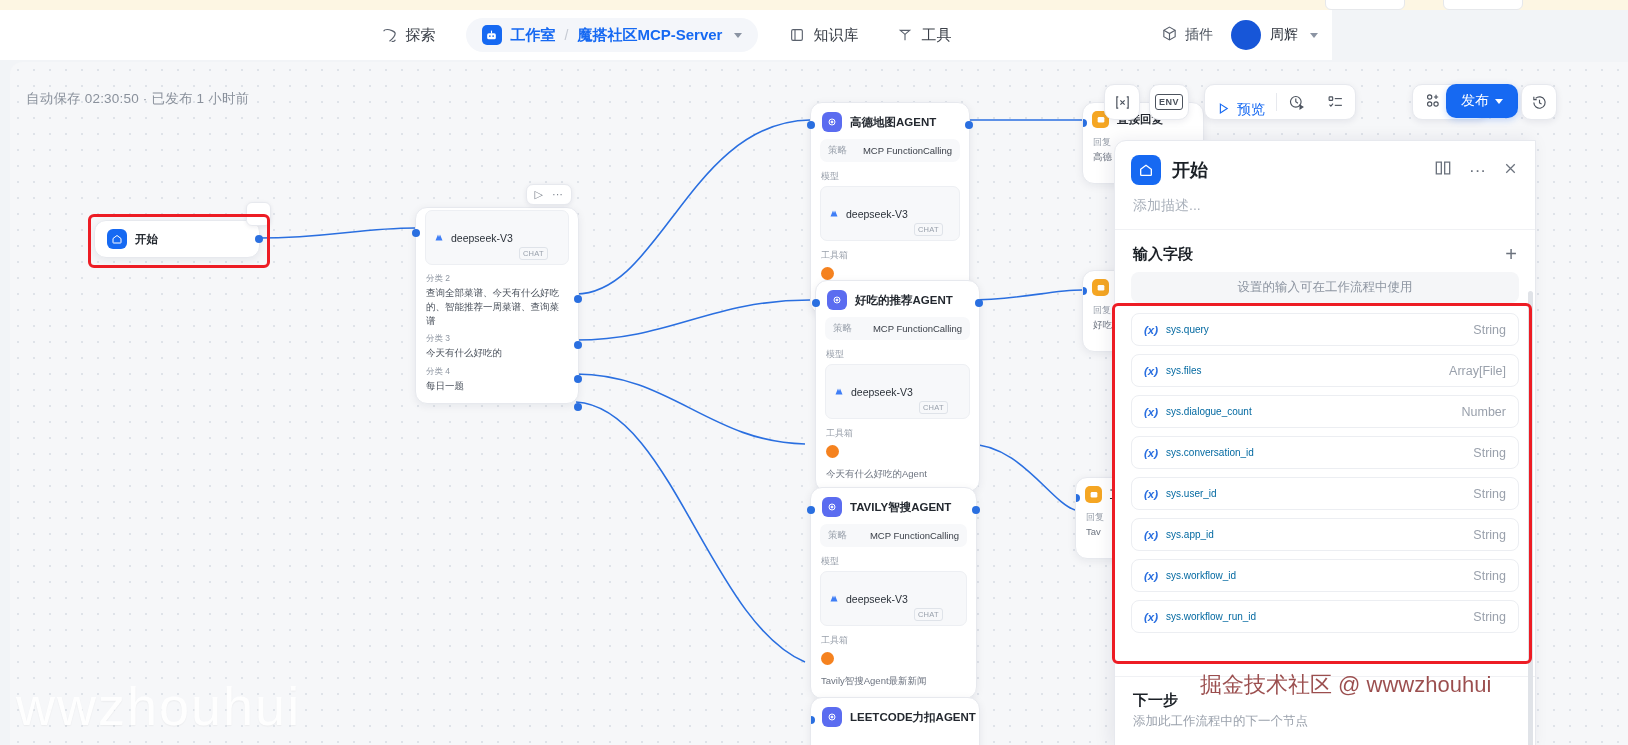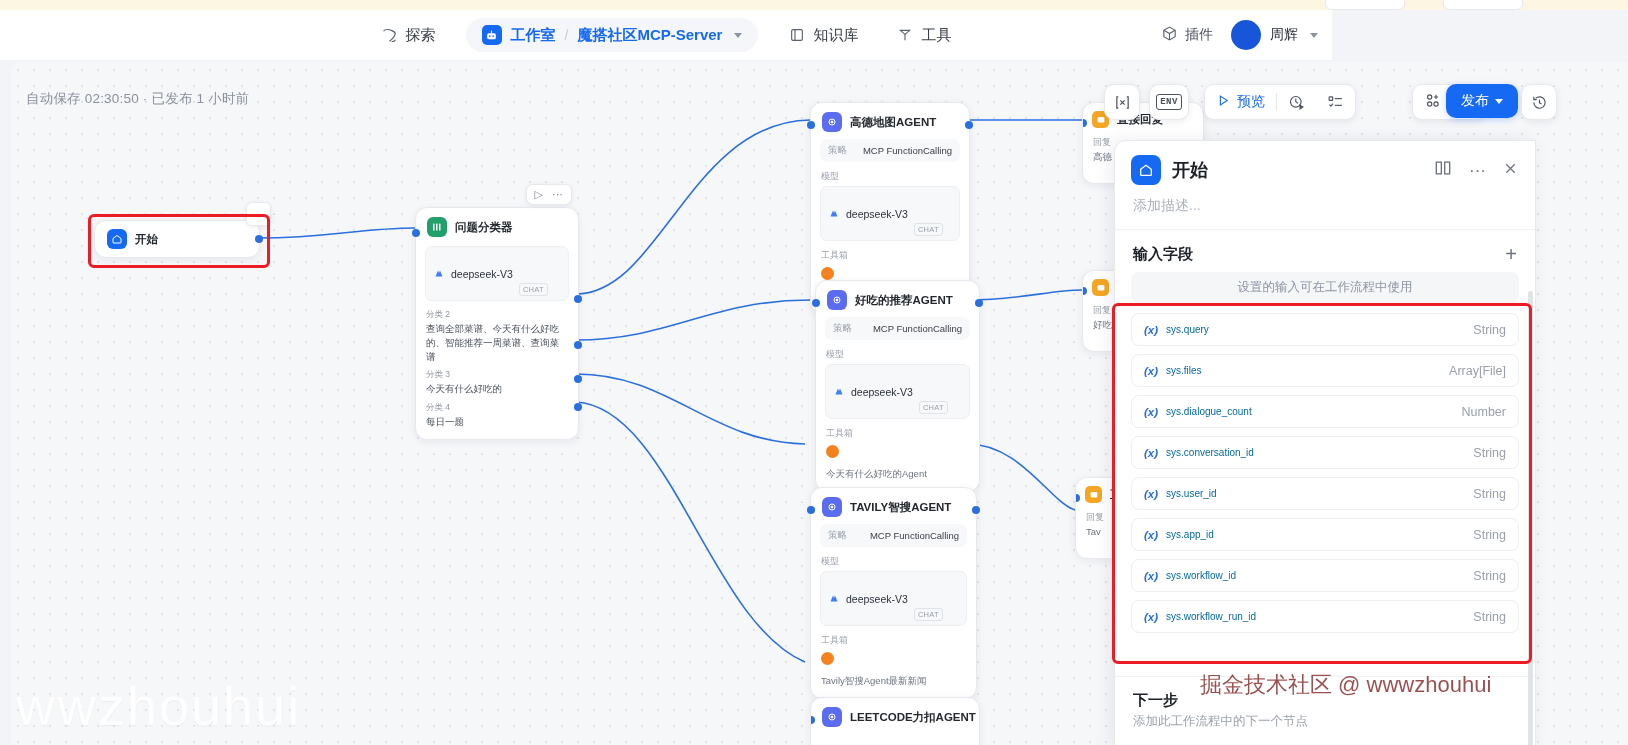--- a/index.html
+++ b/index.html
@@ -208,30 +208,20 @@
   <div style="position:absolute;left:236px;top:140px;background:#fff;border:1px solid #e7e9ee;border-radius:6px;padding:2px 6px;box-shadow:0 1px 4px rgba(20,30,60,.08);">
     <span class="mini">···</span>
   </div>
   <div class="redbox" style="left:78px;top:152px;width:176px;height:48px;"></div>
 
   <div class="node" style="left:405px;top:145px;width:162px;">
     <div class="node-tools">
       <span class="mini">▷</span>
       <span class="mini">···</span>
     </div>
-    <div class="node-hd">
-      <span class="node-ico" style="background:#22a06b;">
-        <svg width="12" height="12" viewBox="0 0 24 24" fill="#fff">
-            <rect x="4" y="5" width="3" height="14" rx="1"></rect>
-            <rect x="10" y="5" width="3" height="14" rx="1"></rect>
-            <rect x="16" y="5" width="3" height="14" rx="1"></rect>
-          </svg>
-      </span>
-      <span class="node-title">问题分类器</span>
-    </div>
     <div class="chip" style="margin:2px 9px 8px;">
       <span>
         <svg width="12" height="12" viewBox="0 0 24 24" fill="#3f7ef6">
             <path d="M5 19l5-12 2 5 2-5 5 12z"></path>
           </svg>
       </span>
       <span class="chip-name">deepseek-V3</span>
       <span class="chip-tag">CHAT</span>
     </div>
 
@@ -403,27 +393,27 @@
 <div class="tb" style="left:1104px;top:84px;width:34px;">
   <div class="tb-btn" style="padding:0;width:34px;">
     <svg width="17" height="17" viewBox="0 0 24 24" fill="none" stroke="#4b525d" stroke-width="1.7">
       <path d="M6 4H4v16h2M18 4h2v16h-2"></path>
         <path d="M9 9l6 6M15 9l-6 6"></path>
     </svg>
   </div>
 </div>
 
 <div class="tb" style="left:1149px;top:84px;width:38px;">
-  <div class="tb-btn" style="padding:0;width:38px;font-family:Liberation Mono, monospace;">
+  <div class="tb-btn" style="padding:0;width:38px;">
     <span style="font-size:9px;font-weight:700;border:1.5px solid #4b525d;border-radius:3px;padding:2px 3px;letter-spacing:.5px;">ENV</span>
   </div>
 </div>
 
 <div class="tb" style="left:1204px;top:84px;">
-  <div class="tb-btn" style="color:#1669f2;">
+  <div class="tb-btn" style="color:#1669f2;align-items:flex-end;">
     <span>
       <svg width="15" height="15" viewBox="0 0 24 24" fill="none" stroke="#1669f2" stroke-width="1.8">
           <path d="M7 5l11 7-11 7z"></path>
         </svg>
     </span>
     <span>预览</span>
   </div>
   <div class="tb-div"></div>
   <div class="tb-btn">
     <svg width="17" height="17" viewBox="0 0 24 24" fill="none" stroke="#4b525d" stroke-width="1.6">

